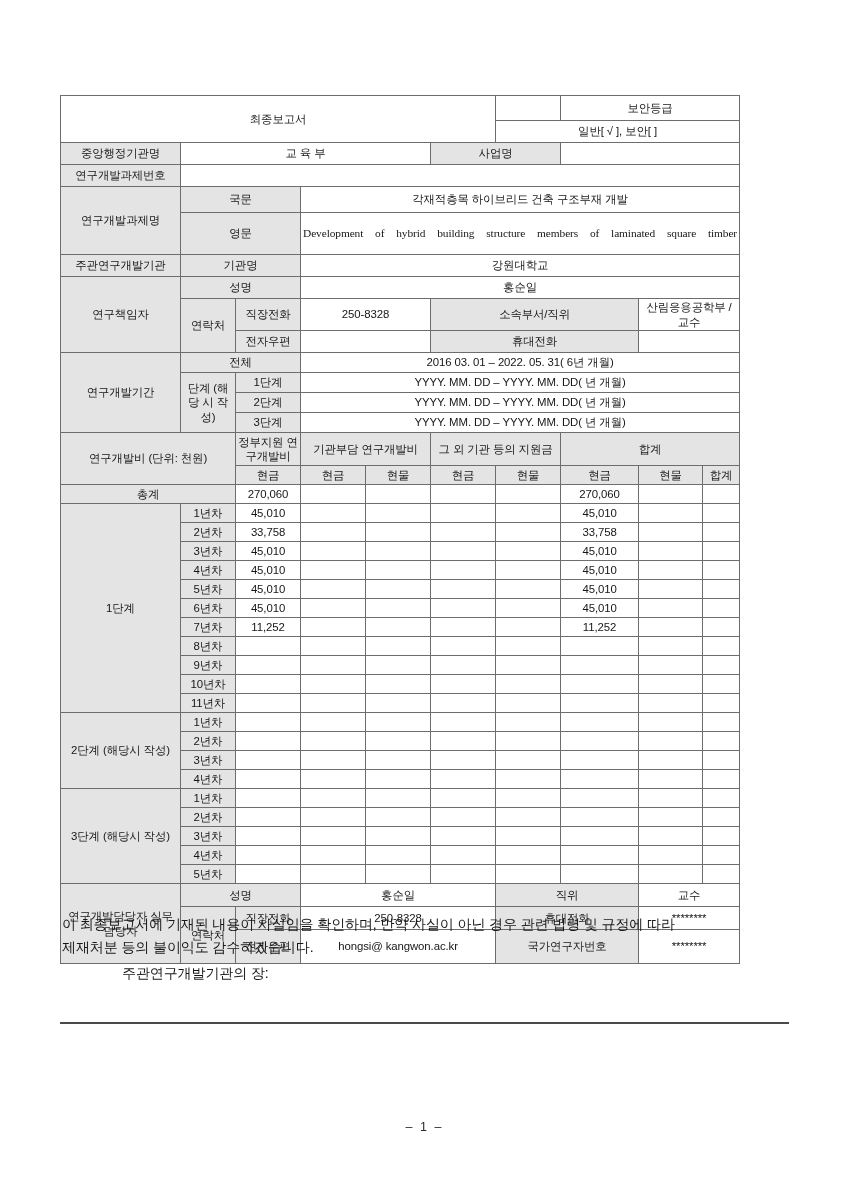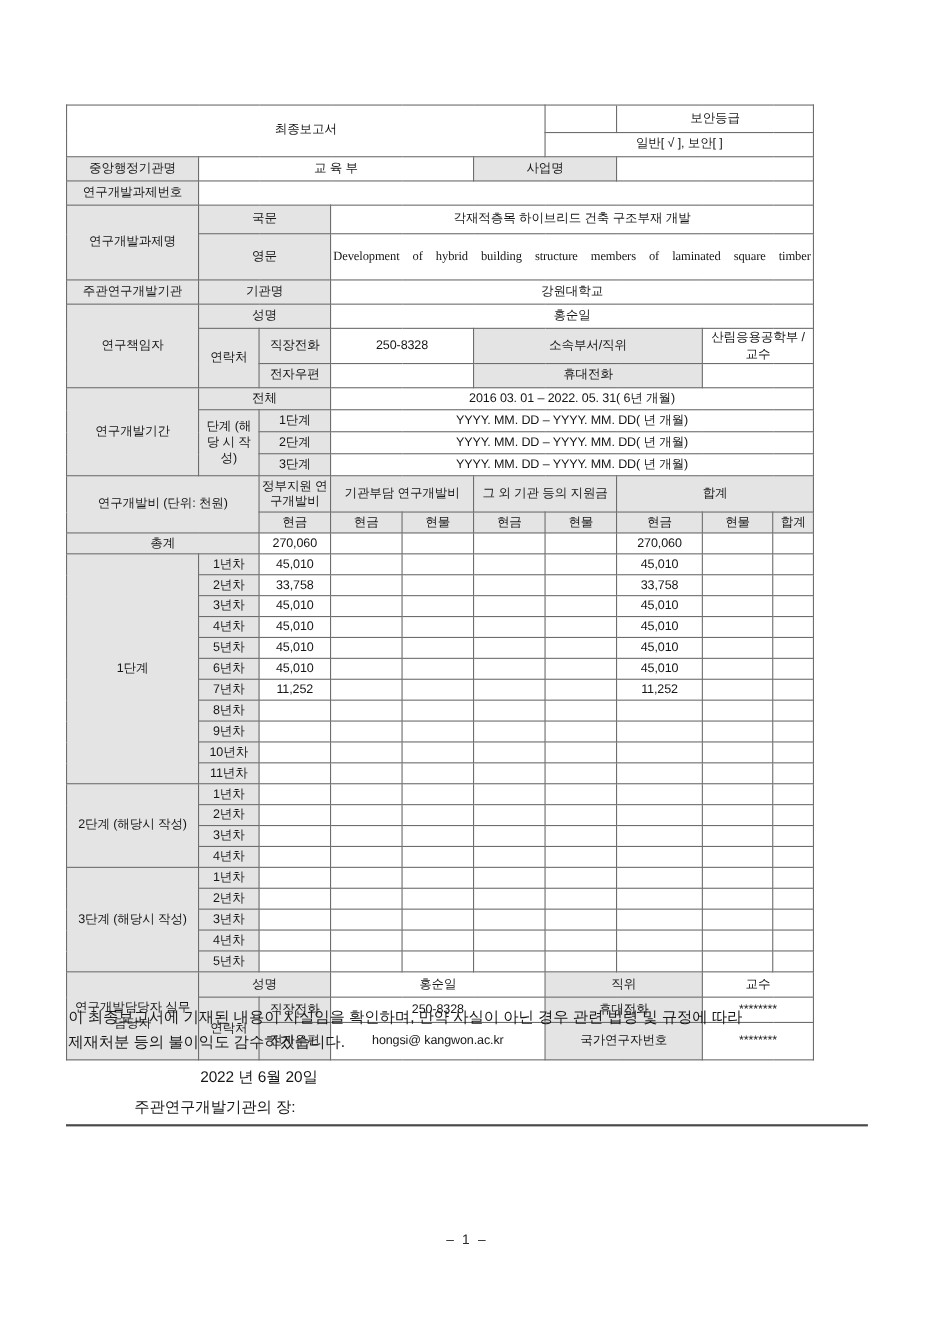--- a/index.html
+++ b/index.html
@@ -24,21 +24,21 @@
   }
   .sheet td{
     border:1px solid #6d6d6d;
     font-size:11.4px;line-height:1.25;
     text-align:center;vertical-align:middle;
     padding:1px 2px;color:#161616;
     letter-spacing:-0.1px;
   }
   .hd{background:#e4e4e4;}
   .wht{background:#ffffff;}
-  .noR{border-right:none;font-family:Liberation Mono, monospace;}
+  .noR{border-right:none;}
   .topthick{border-top:2px solid #4a4a4a;}
   .sm{font-size:10.3px;}
   .xsm{font-size:9.6px;}
   .serif{font-family:"Liberation Serif","DejaVu Serif",serif;font-size:11.6px;}
   .l{text-align:left;padding-left:5px;}
   .just{text-align:justify;text-align-last:justify;padding:0 6px;line-height:1.55;}
   .spread{letter-spacing:3px;}
   .two-line{line-height:1.3;margin-left:16px;}
   .mask{letter-spacing:1.4px;font-size:9px;}
 
@@ -437,21 +437,20 @@
         <td class="hd" colspan="2">국가연구자번호</td>
         <td class="wht mask" colspan="2">********</td>
       </tr>
 
     </tbody>
   </table>
 
   <div class="decl">
     <p>이 최종보고서에 기재된 내용이 사실임을 확인하며, 만약 사실이 아닌 경우 관련 법령 및 규정에 따라</p>
     <p>제재처분 등의 불이익도 감수하겠습니다.</p>
-    <p class="date">2022 년    6월    20일</p>
     <p class="sig2">주관연구개발기관의 장:</p>
   </div>
 
   <div class="rulebot"></div>
 
   <div class="folio">– 1 –</div>
 
 </div>
 
 </body></html>

